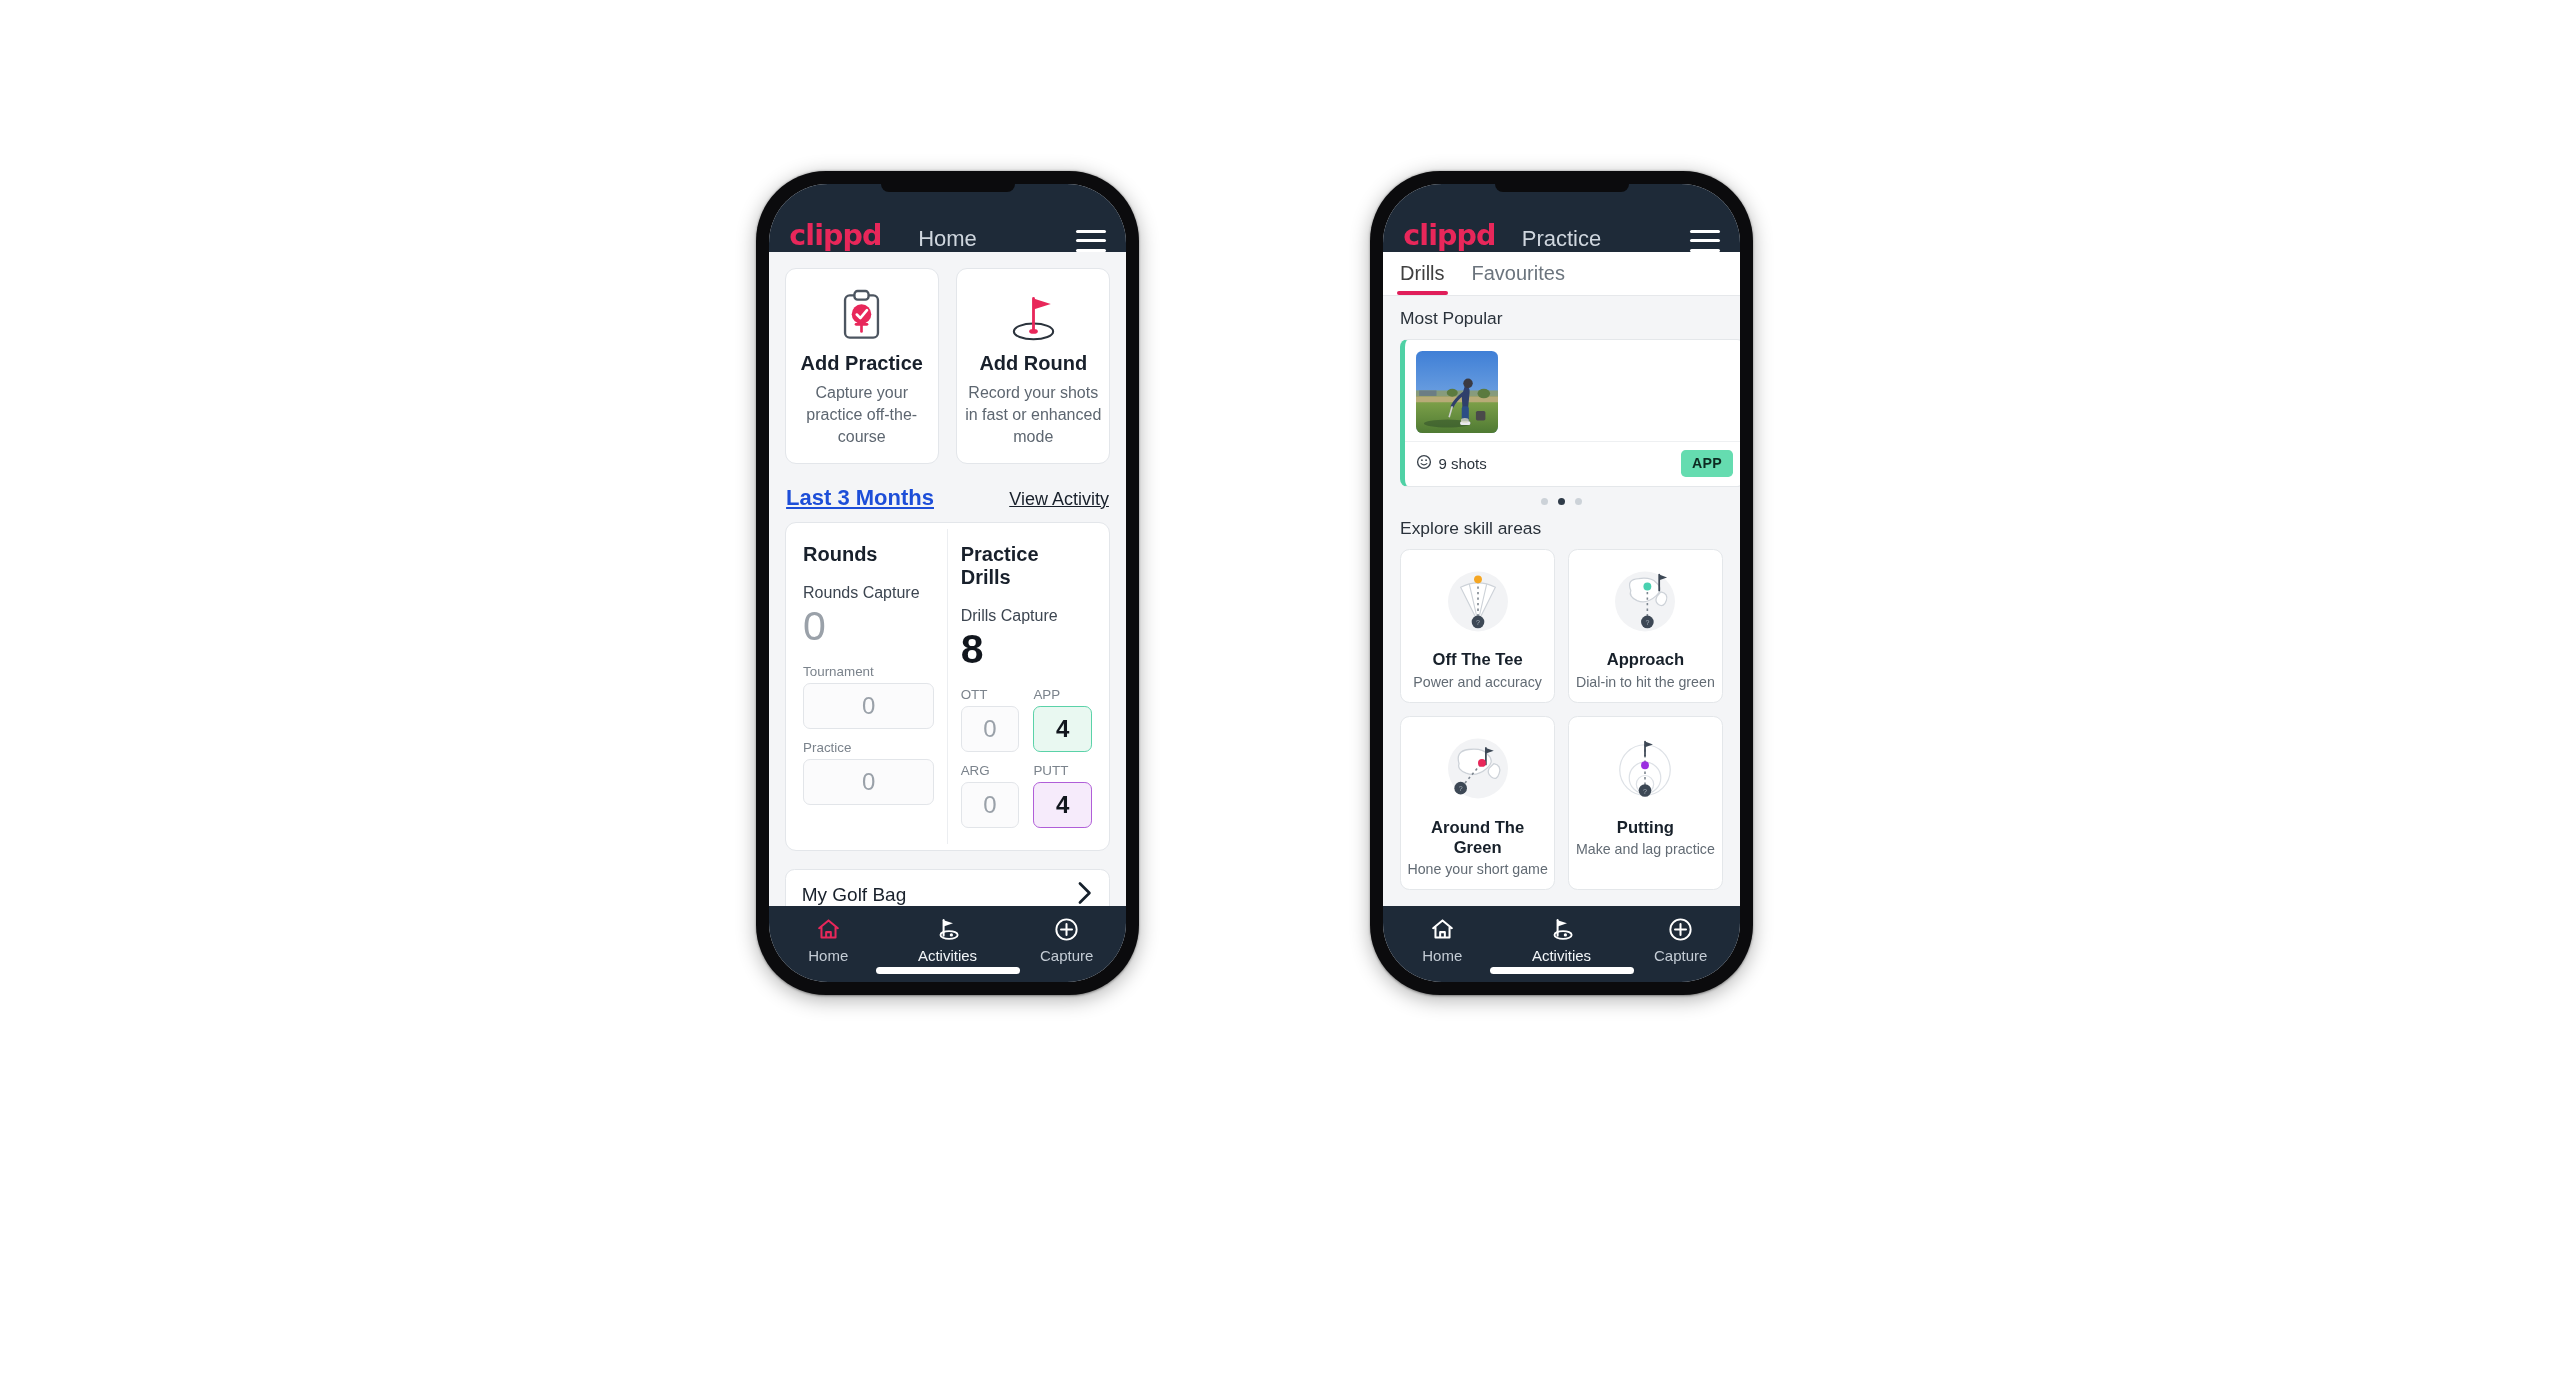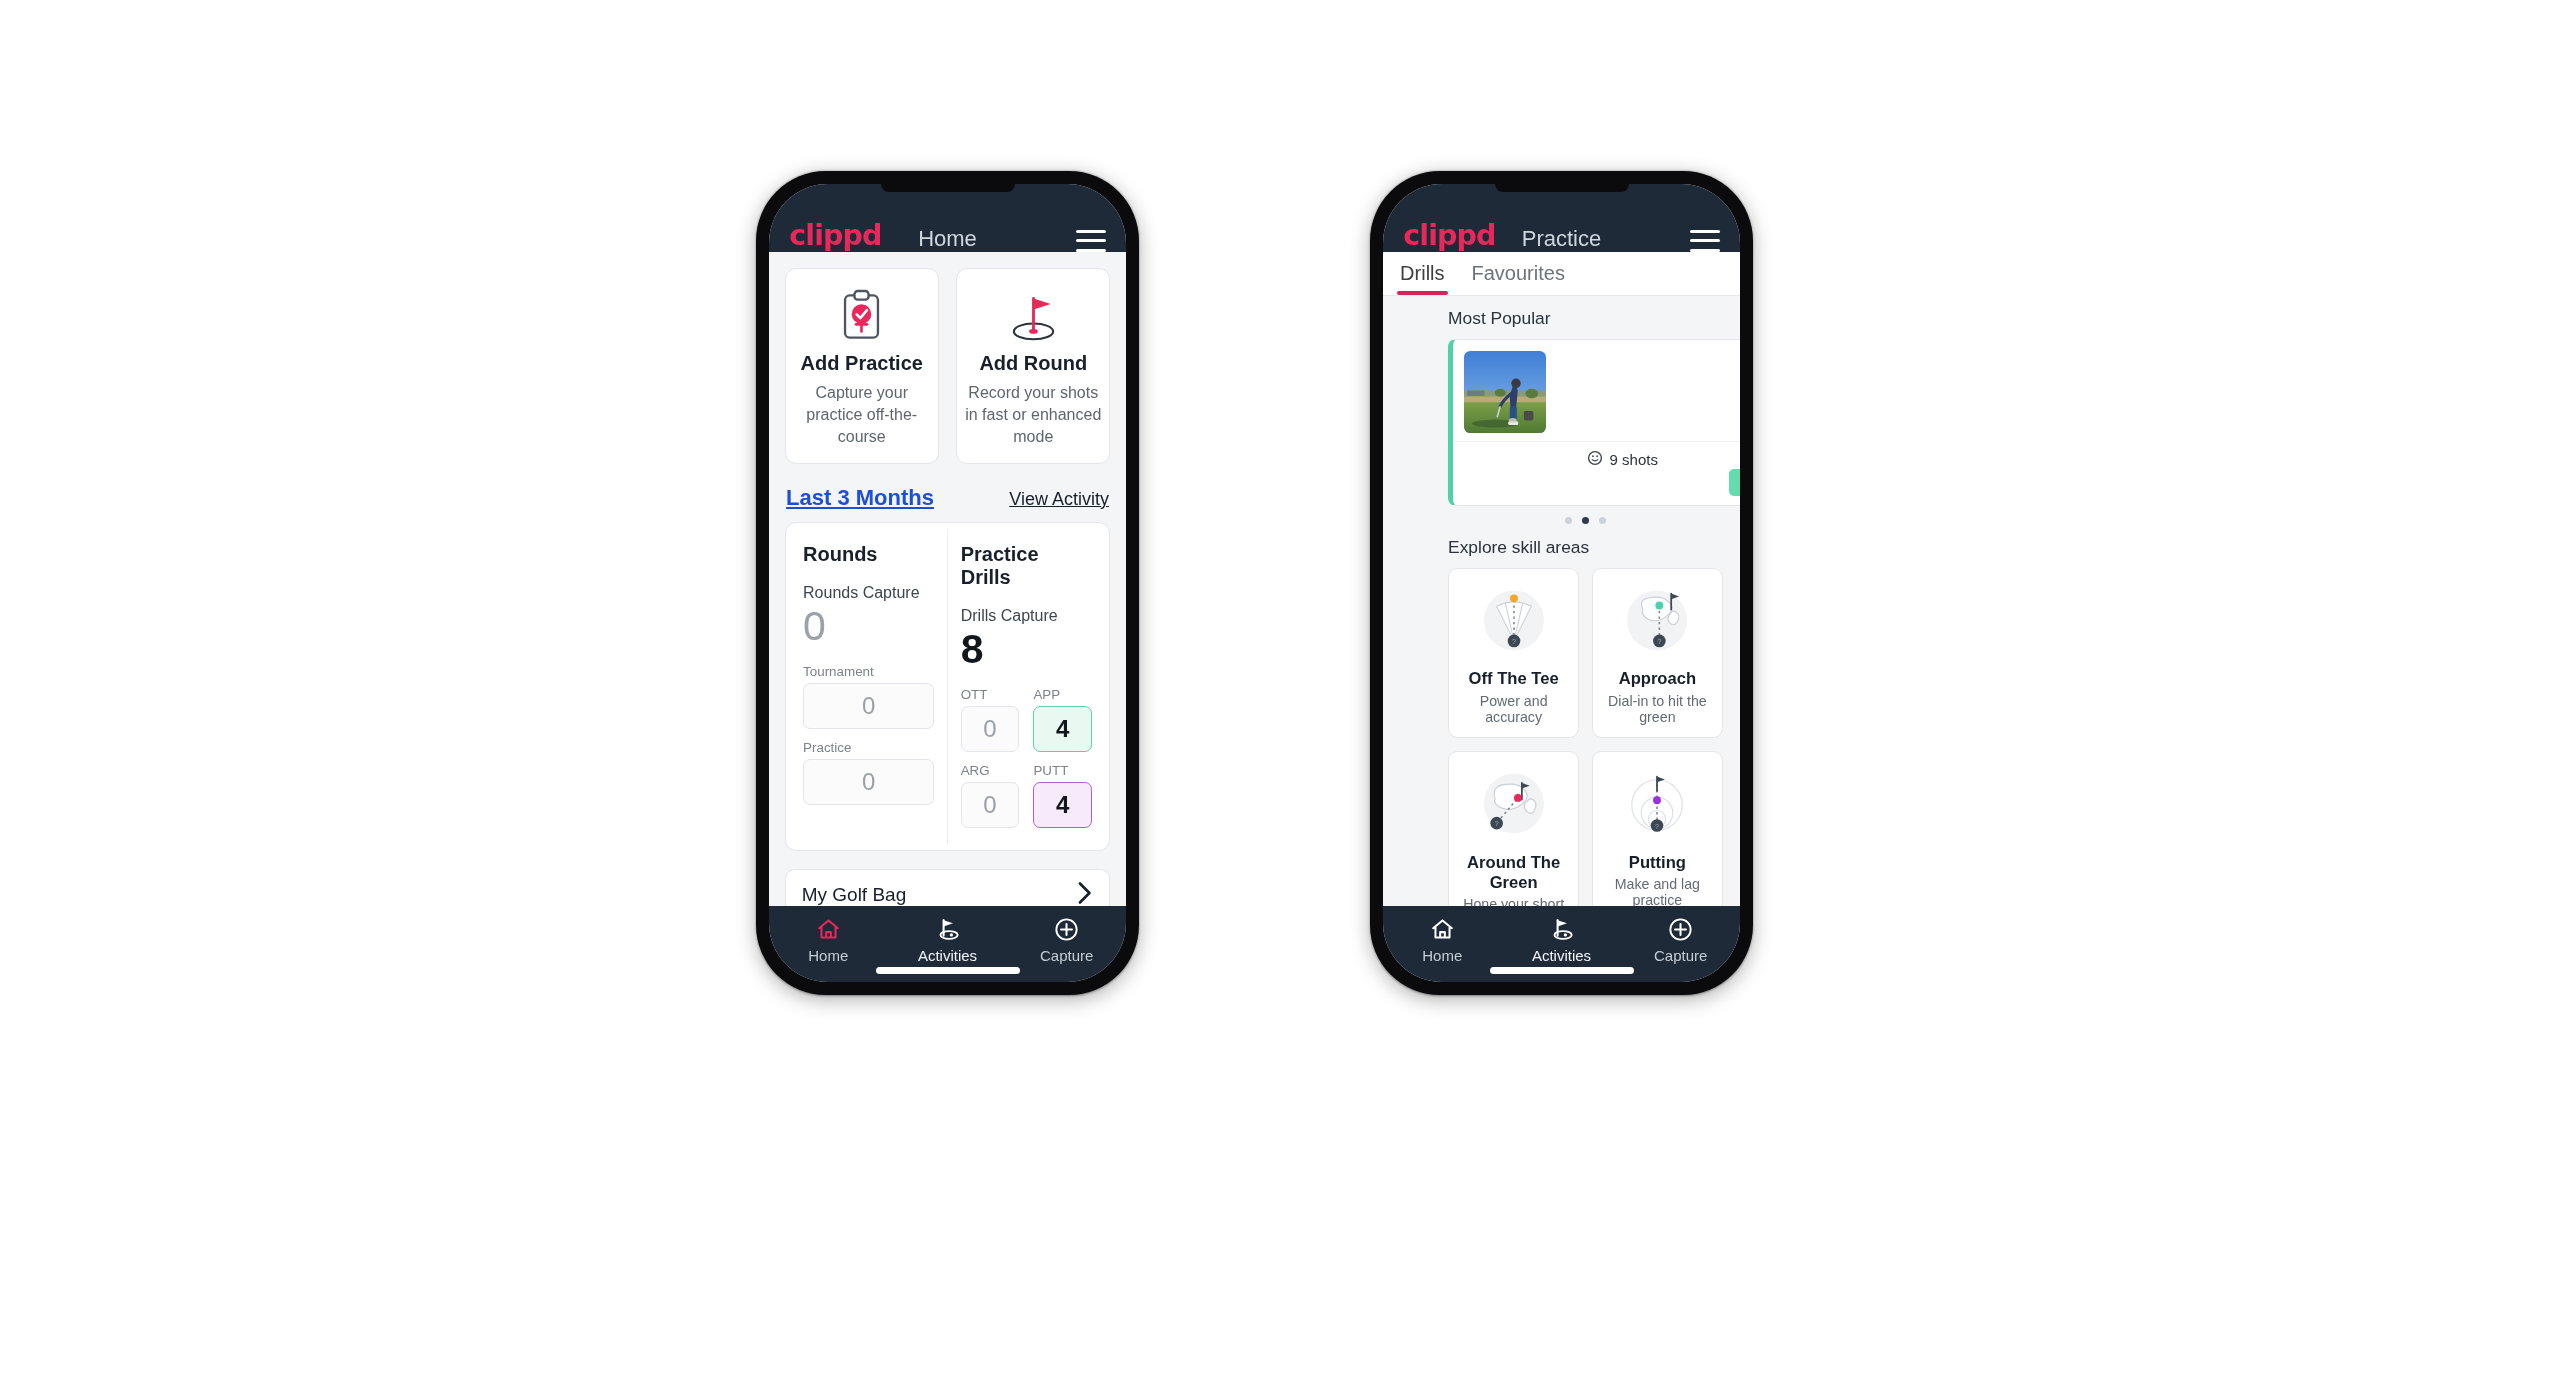--- a/index.html
+++ b/index.html
@@ -82,33 +82,33 @@
   .homebar{position:absolute;bottom:8.7px;left:50%;transform:translateX(-50%);
            width:144px;height:7.1px;border-radius:4px;background:#fff;}
 
   
   .tabs{background:#fff;display:flex;padding:0 17.4px;height:44px;align-items:center;
         gap:27px;border-bottom:0.8px solid #e6e8eb;box-sizing:border-box;}
   .tab{font-size:20px;color:#6b747d;height:100%;display:flex;align-items:center;position:relative;}
   .tab.active{color:#404040;}
   .tab.active:after{content:"";position:absolute;left:-3.2px;right:-3.2px;bottom:0;height:4px;
                     background:#e01e5a;border-radius:2.4px;}
-  .p2-body{padding:12.7px 0 0 0;margin-left:48px;}
+  .p2-body{padding:12.7px 0 0 0;}
   .p2-h{font-size:17.4px;color:#2a323b;padding:0 17.4px 9.5px;}
   .carousel{position:relative;padding-left:17.4px;display:flex;gap:12.7px;overflow:hidden;}
   .drill-card{flex:0 0 auto;width:345px;background:#fff;border:0.8px solid #e4e7ea;
        border-radius:8px;border-left:5.5px solid #4fd1a5;overflow:hidden;box-sizing:border-box;}
   .drill-top{display:flex;gap:12.7px;padding:11px 11px 8px;}
   .thumb{width:82px;height:82px;border-radius:6.3px;flex:0 0 82px;overflow:hidden;position:relative;}
   .drill-meta{flex:1;min-width:0;position:relative;padding-right:24px;}
   .drill-name{font-size:16.6px;font-weight:700;color:#17202a;}
   .drill-yds{font-size:15px;font-weight:700;color:#17202a;margin-top:1.6px;}
   .drill-desc{font-size:14.2px;color:#5d666f;line-height:1.4;margin-top:6.3px;}
   .star{position:absolute;right:0;top:0;}
-  .drill-foot{display:flex;align-items:center;padding:8px 11px 9.5px;border-top:0.8px solid #eef0f2;flex-direction:column;}
+  .drill-foot{display:flex;align-items:center;padding:8px 11px 9.5px;border-top:0.8px solid #eef0f2;}
   .shots{display:flex;align-items:center;gap:6.3px;font-size:15px;color:#2b333c;}
   .badge{margin-left:auto;background:#65dcb0;color:#0e2b22;font-size:14.2px;font-weight:700;
          border-radius:4.7px;padding:5.5px 11px;letter-spacing:0.3px;}
   .dots{display:flex;gap:10.3px;justify-content:center;padding:11px 0 4.7px;}
   .dot{width:7.1px;height:7.1px;border-radius:50%;background:#ccd2d8;}
   .dot.on{background:#2f3b48;}
 
   .skill-h{font-size:17.4px;color:#2a323b;padding:8px 17.4px 9.5px;}
   .skill-grid{display:grid;grid-template-columns:1fr 1fr;gap:12.7px;padding:0 17.4px;}
   .skill-card{background:#fff;border:0.8px solid #e4e7ea;border-radius:9.5px;padding:11px 6.3px 12.7px;

